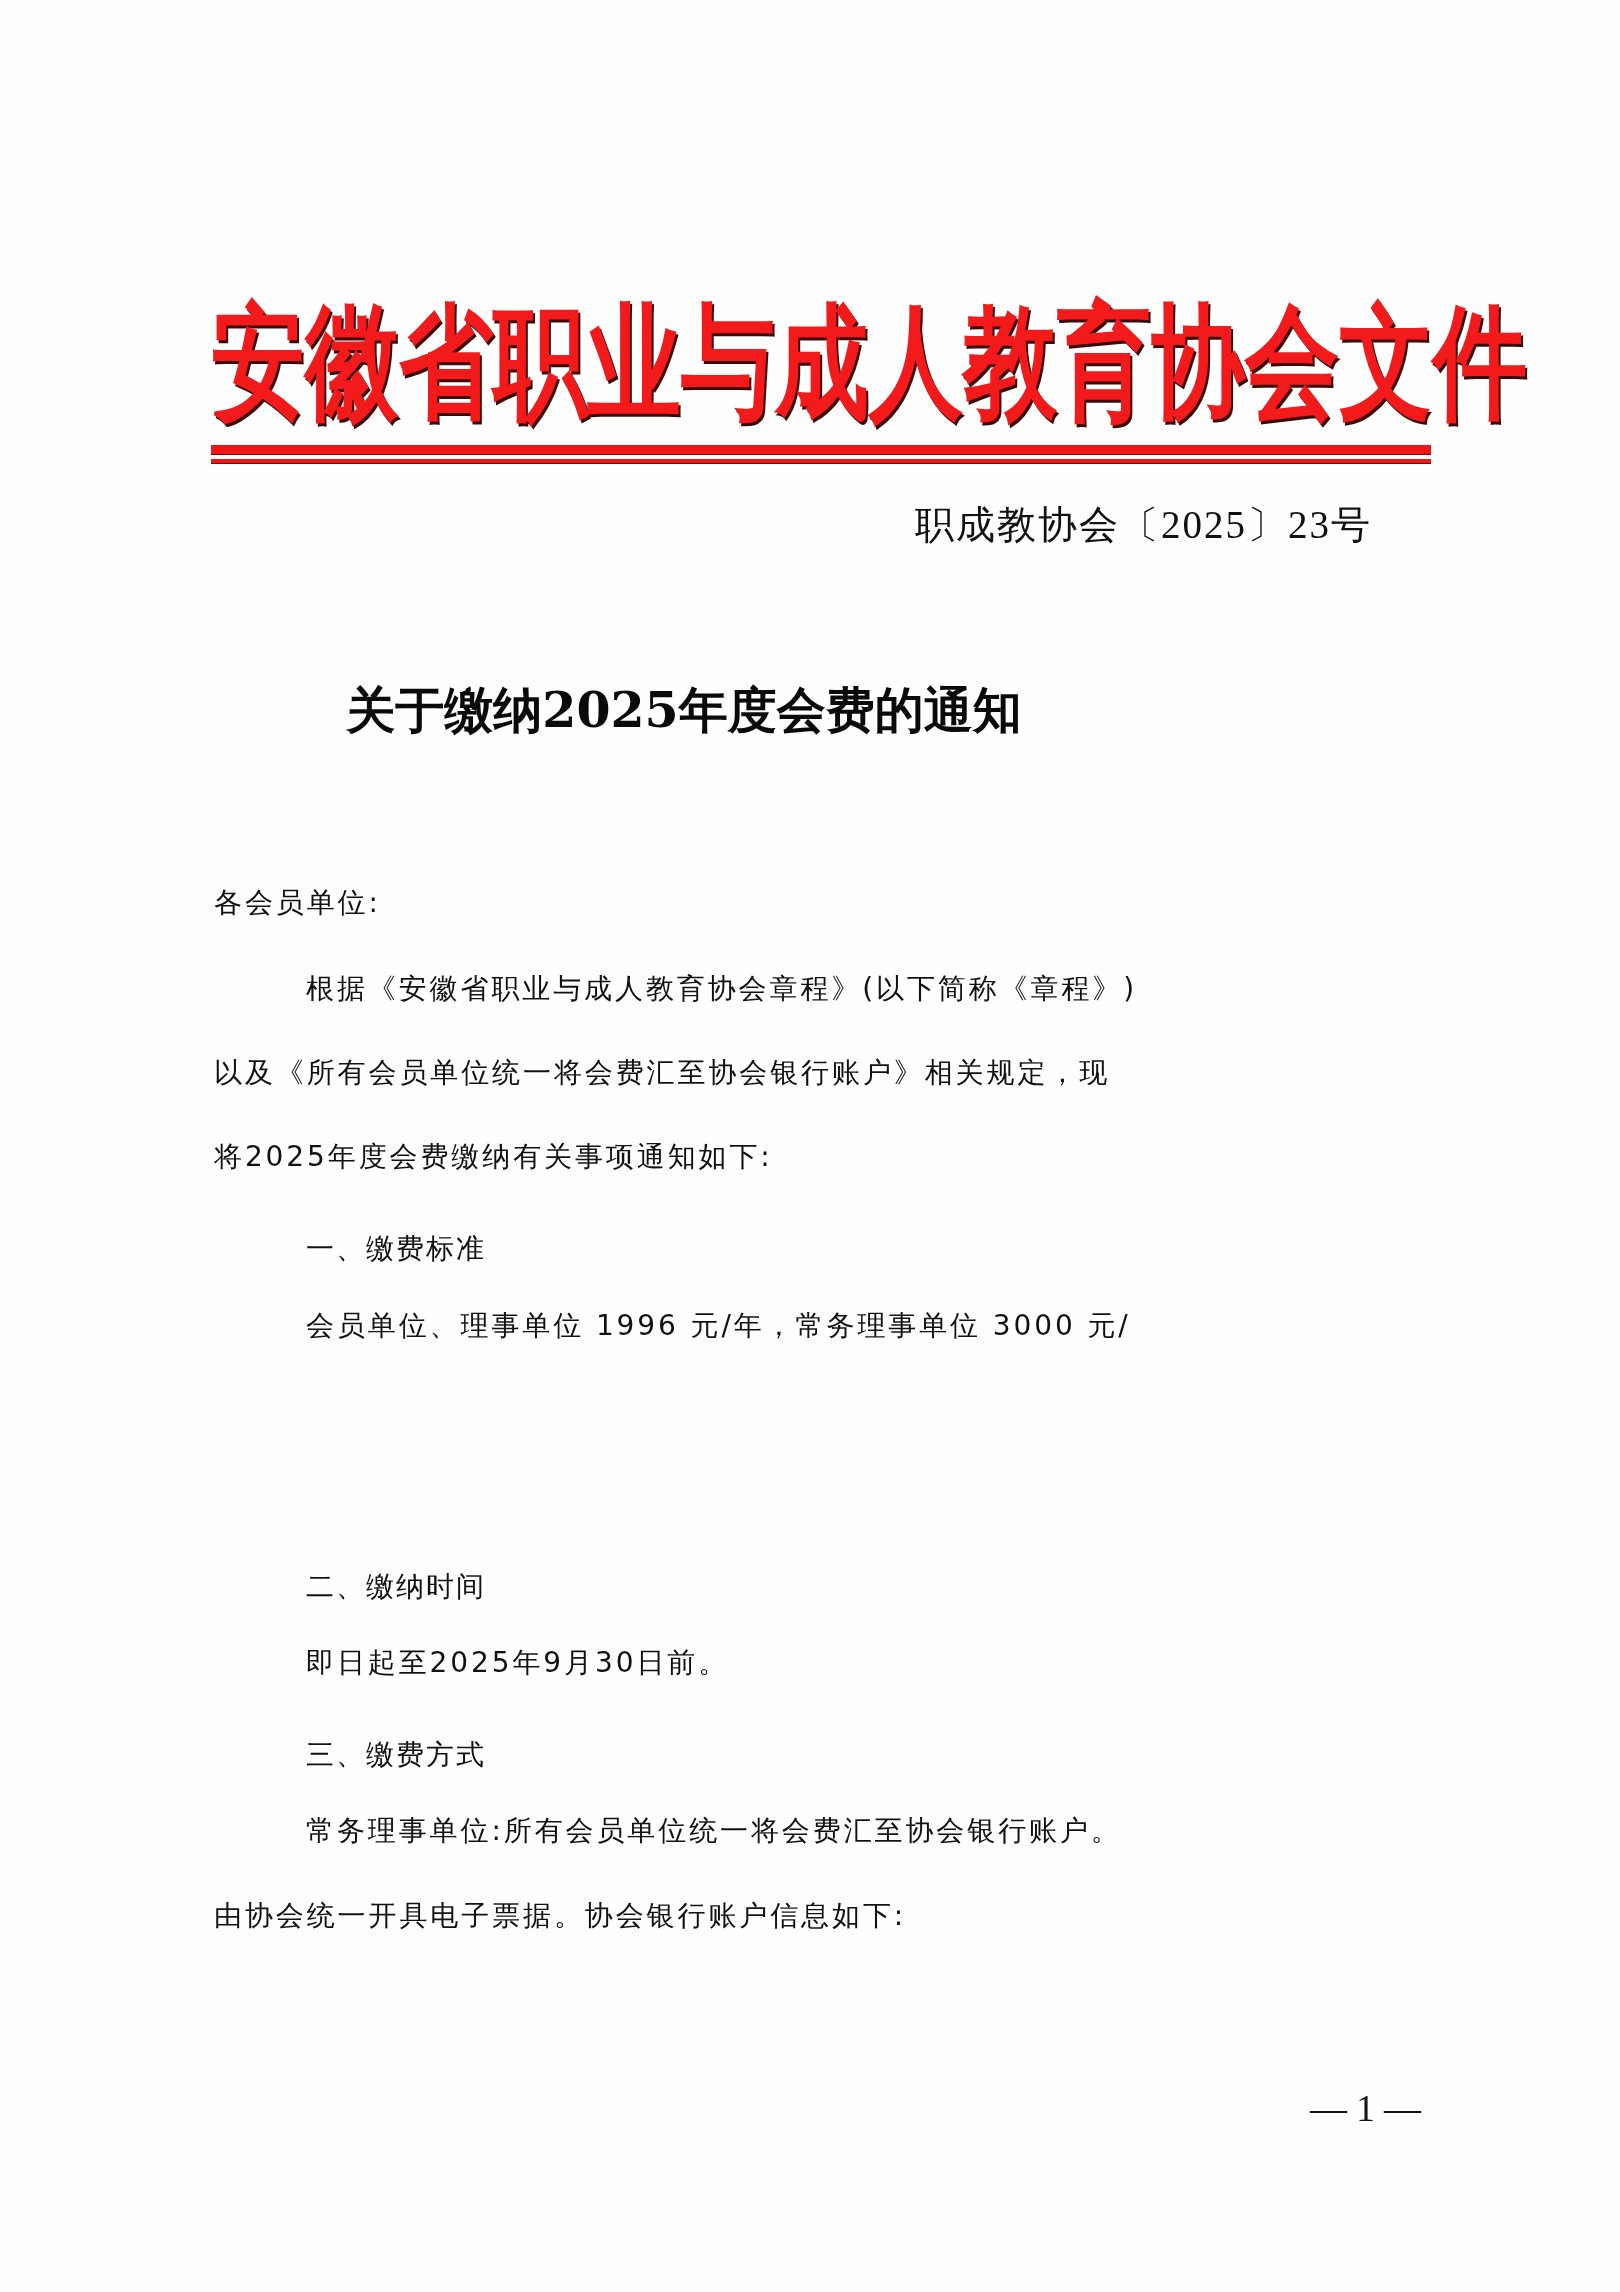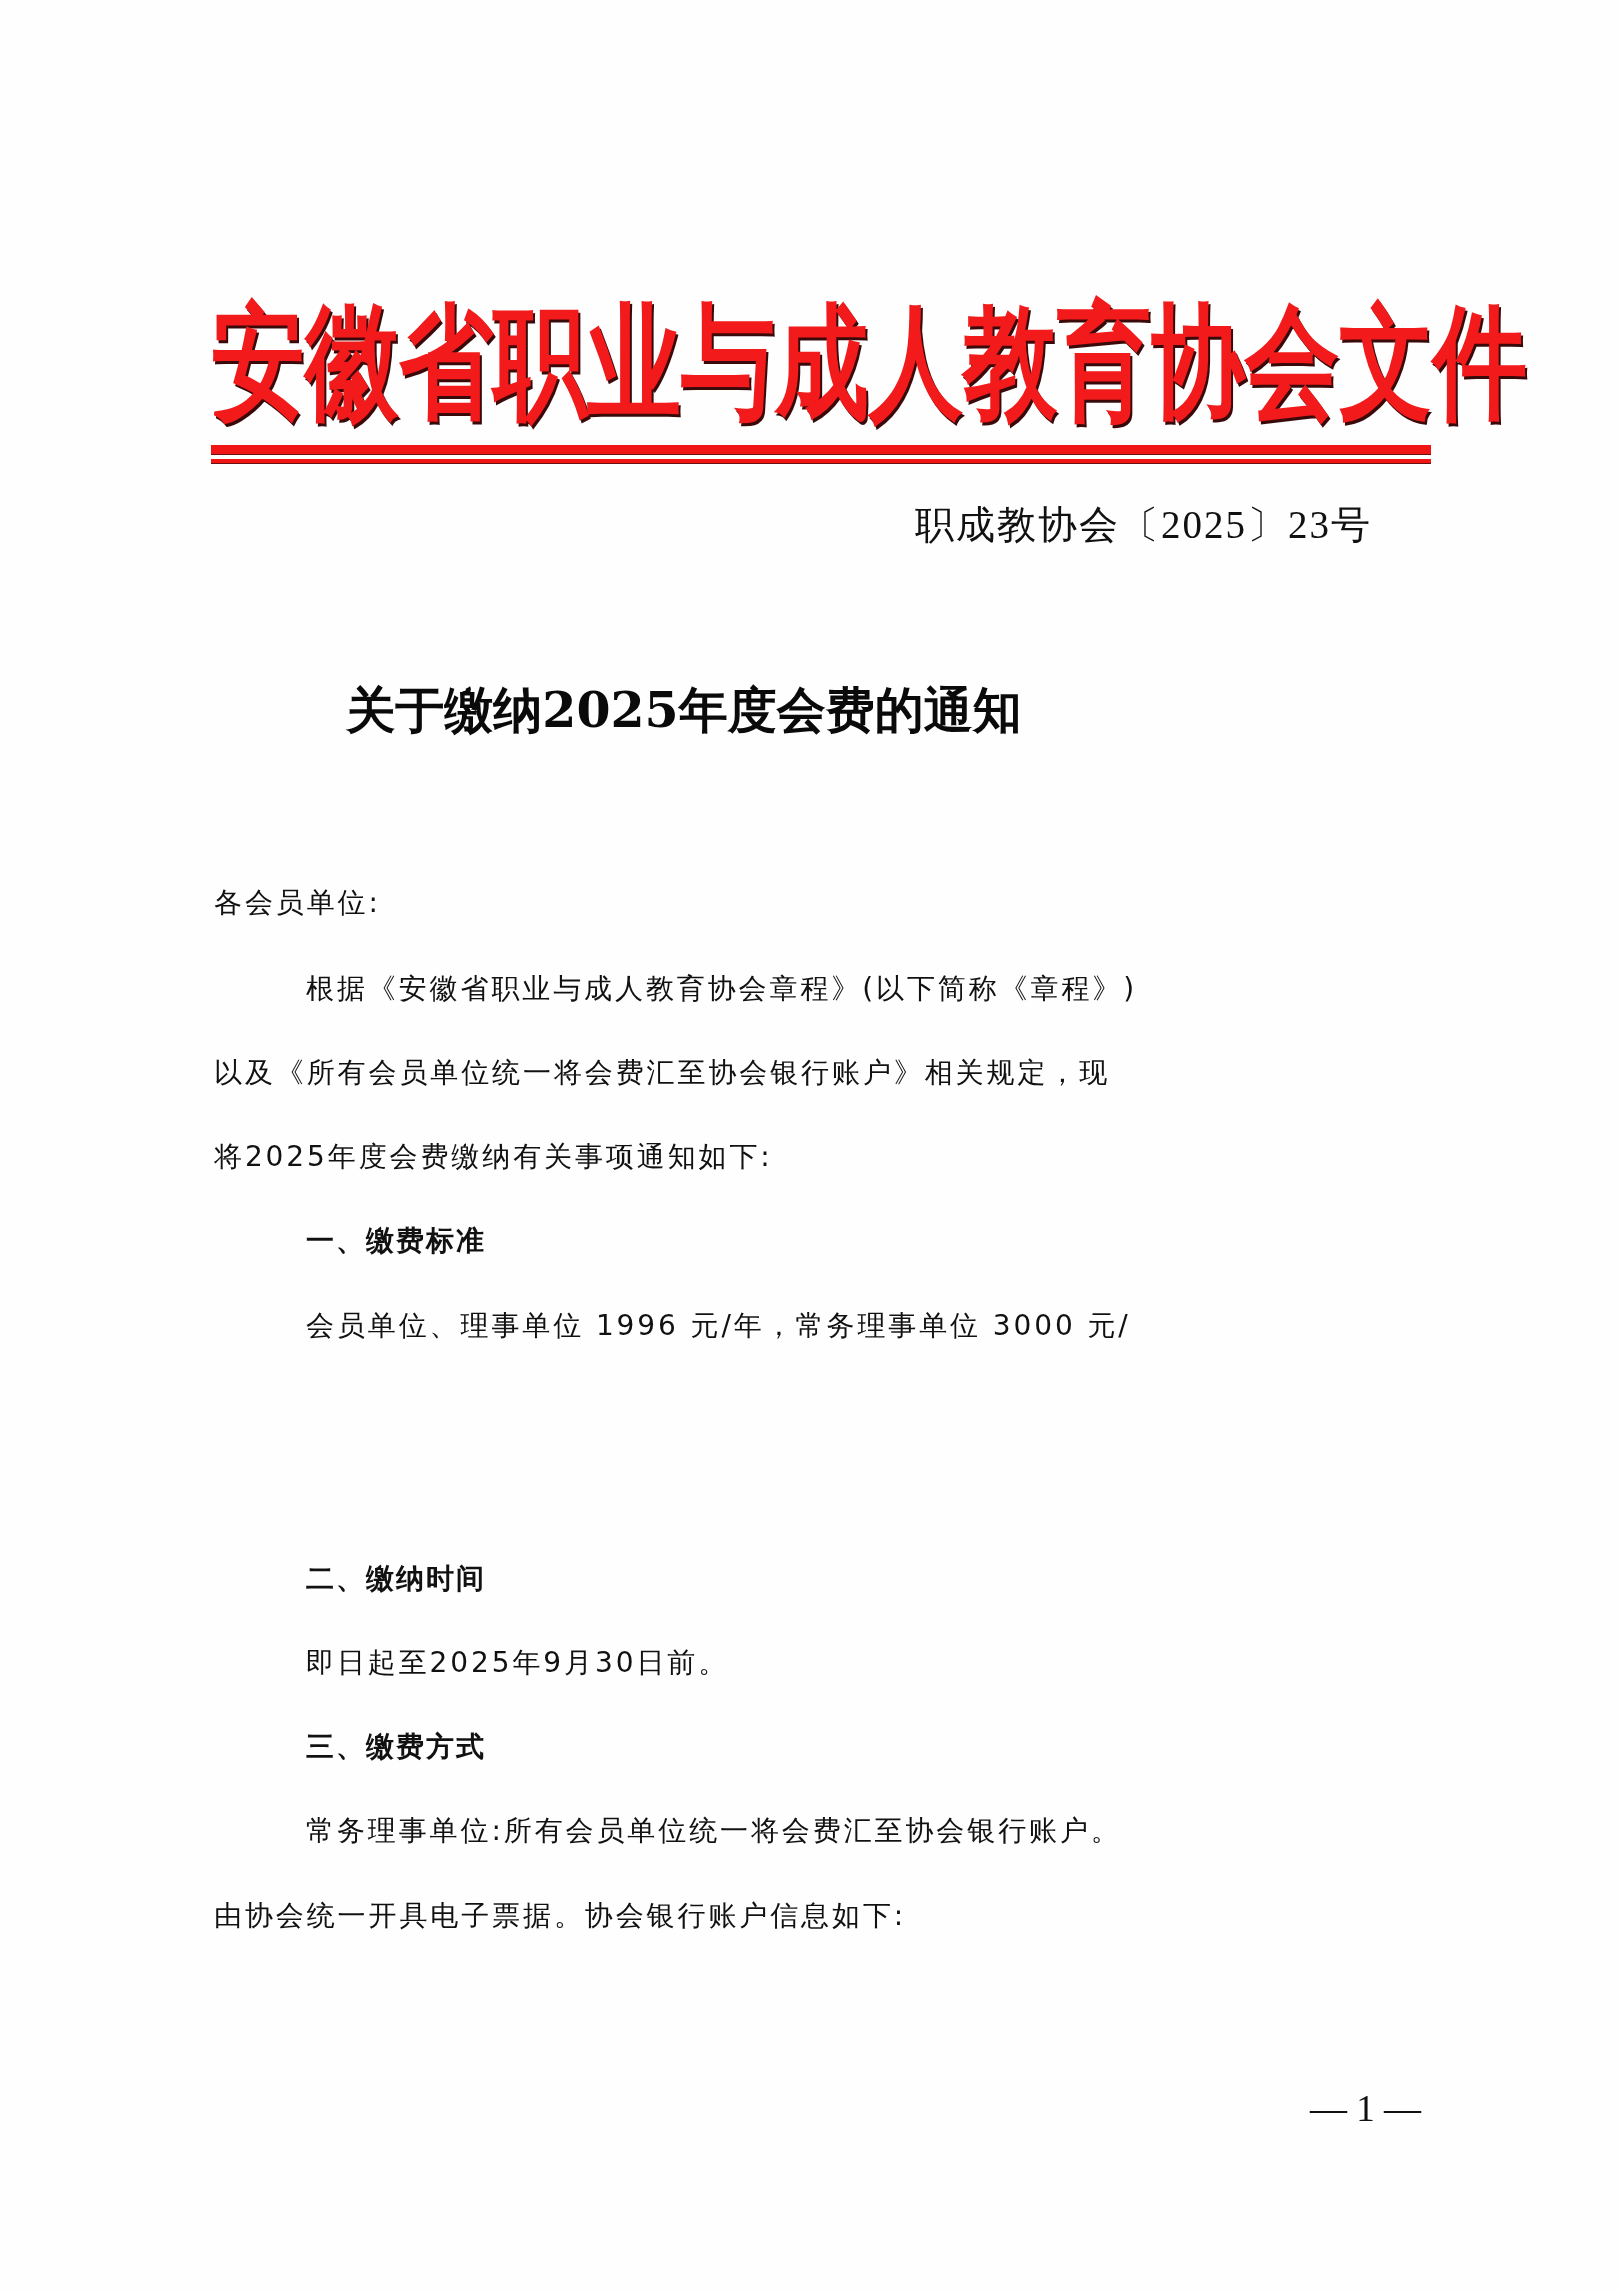--- a/index.html
+++ b/index.html
@@ -24,21 +24,21 @@
     position: absolute; left: 0; top: 676px; width: 1368px; height: 69px; text-align: center;
     font-family: "DejaVu Serif", "Liberation Serif", serif; font-weight: bold;
     font-size: 49px; line-height: 69px; color: #0a0a0a; white-space: nowrap;
   }
   .line {
     position: absolute; left: 214px; height: 55px; white-space: nowrap;
     font-family: "DejaVu Sans", "Liberation Sans", sans-serif; font-size: 28px; line-height: 55px;
     color: #111; letter-spacing: 2.9px;
   }
   .line.indent { left: 306px; }
-  .line.heading { font-weight: bold; letter-spacing: 2px; }
+  .line.heading { font-weight: normal; letter-spacing: 2px; margin-top: 8px; }
   .page-number {
     position: absolute; left: 1292px; top: 2086px; width: 147px; height: 45px;
     font-family: "Liberation Serif", serif; font-size: 37px; line-height: 45px; color: #111;
     text-align: center; white-space: nowrap;
   }
 </style>
 </head>
 <body>
 
 <div class="page">

